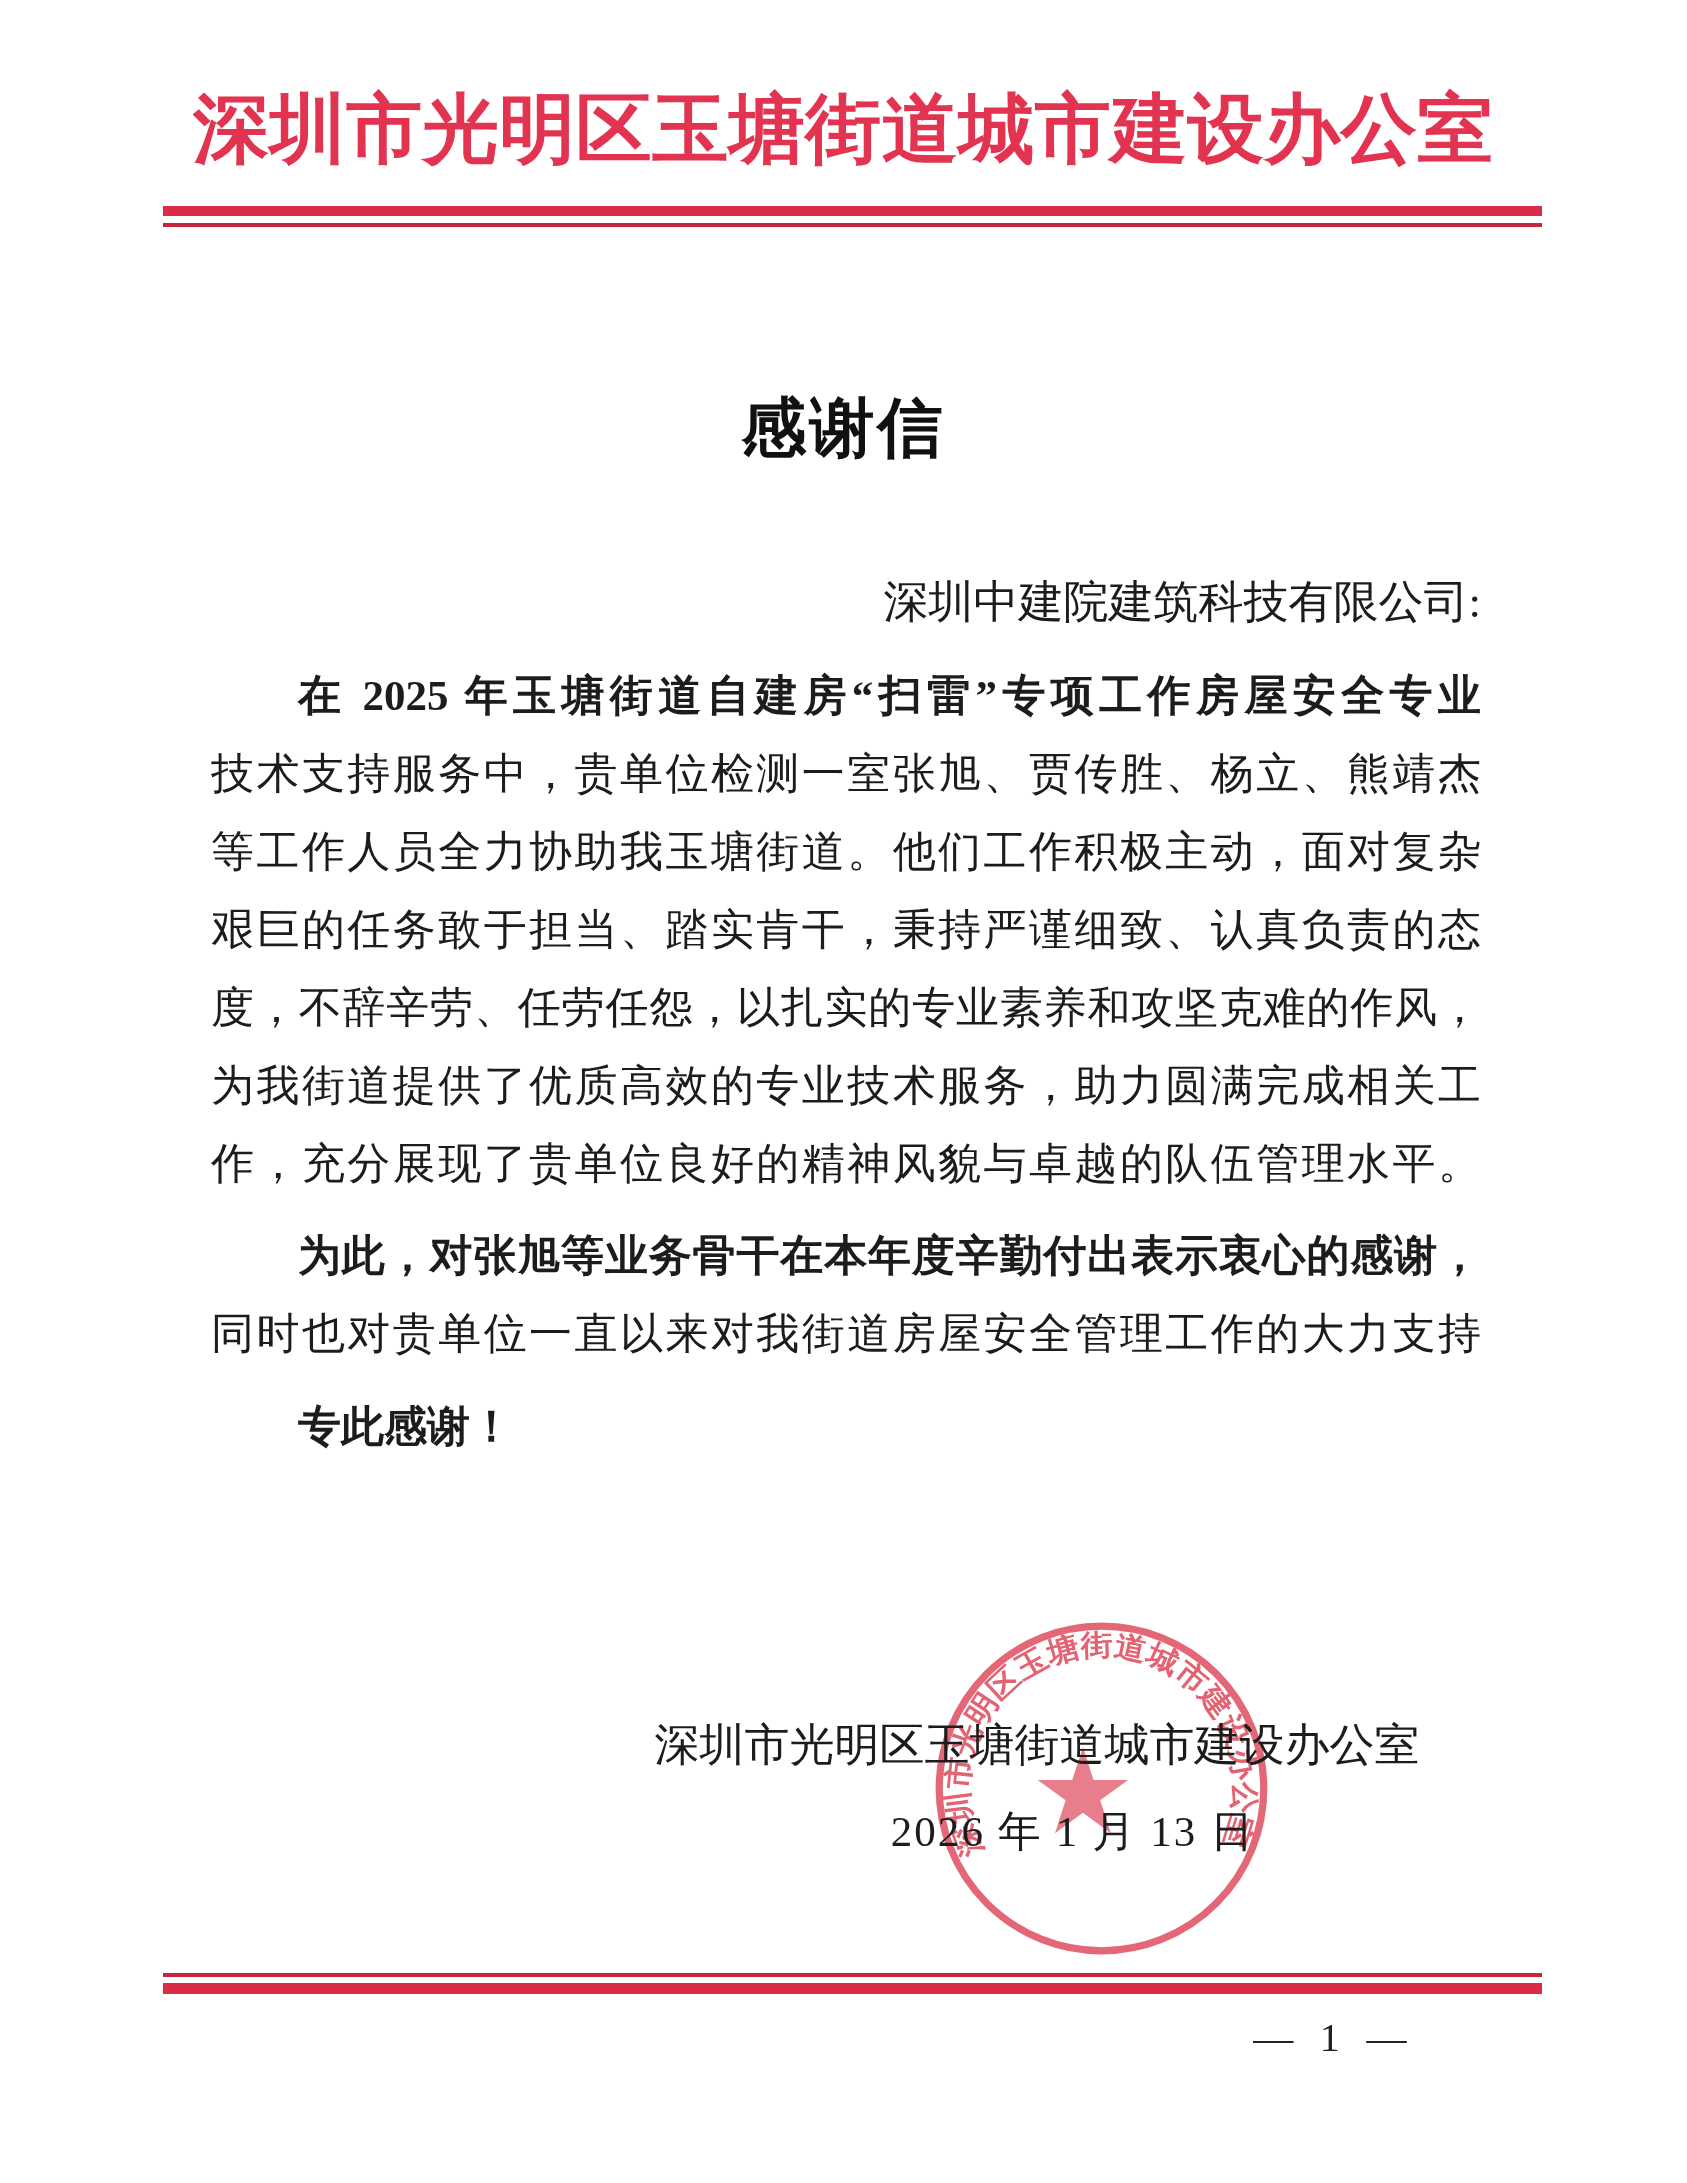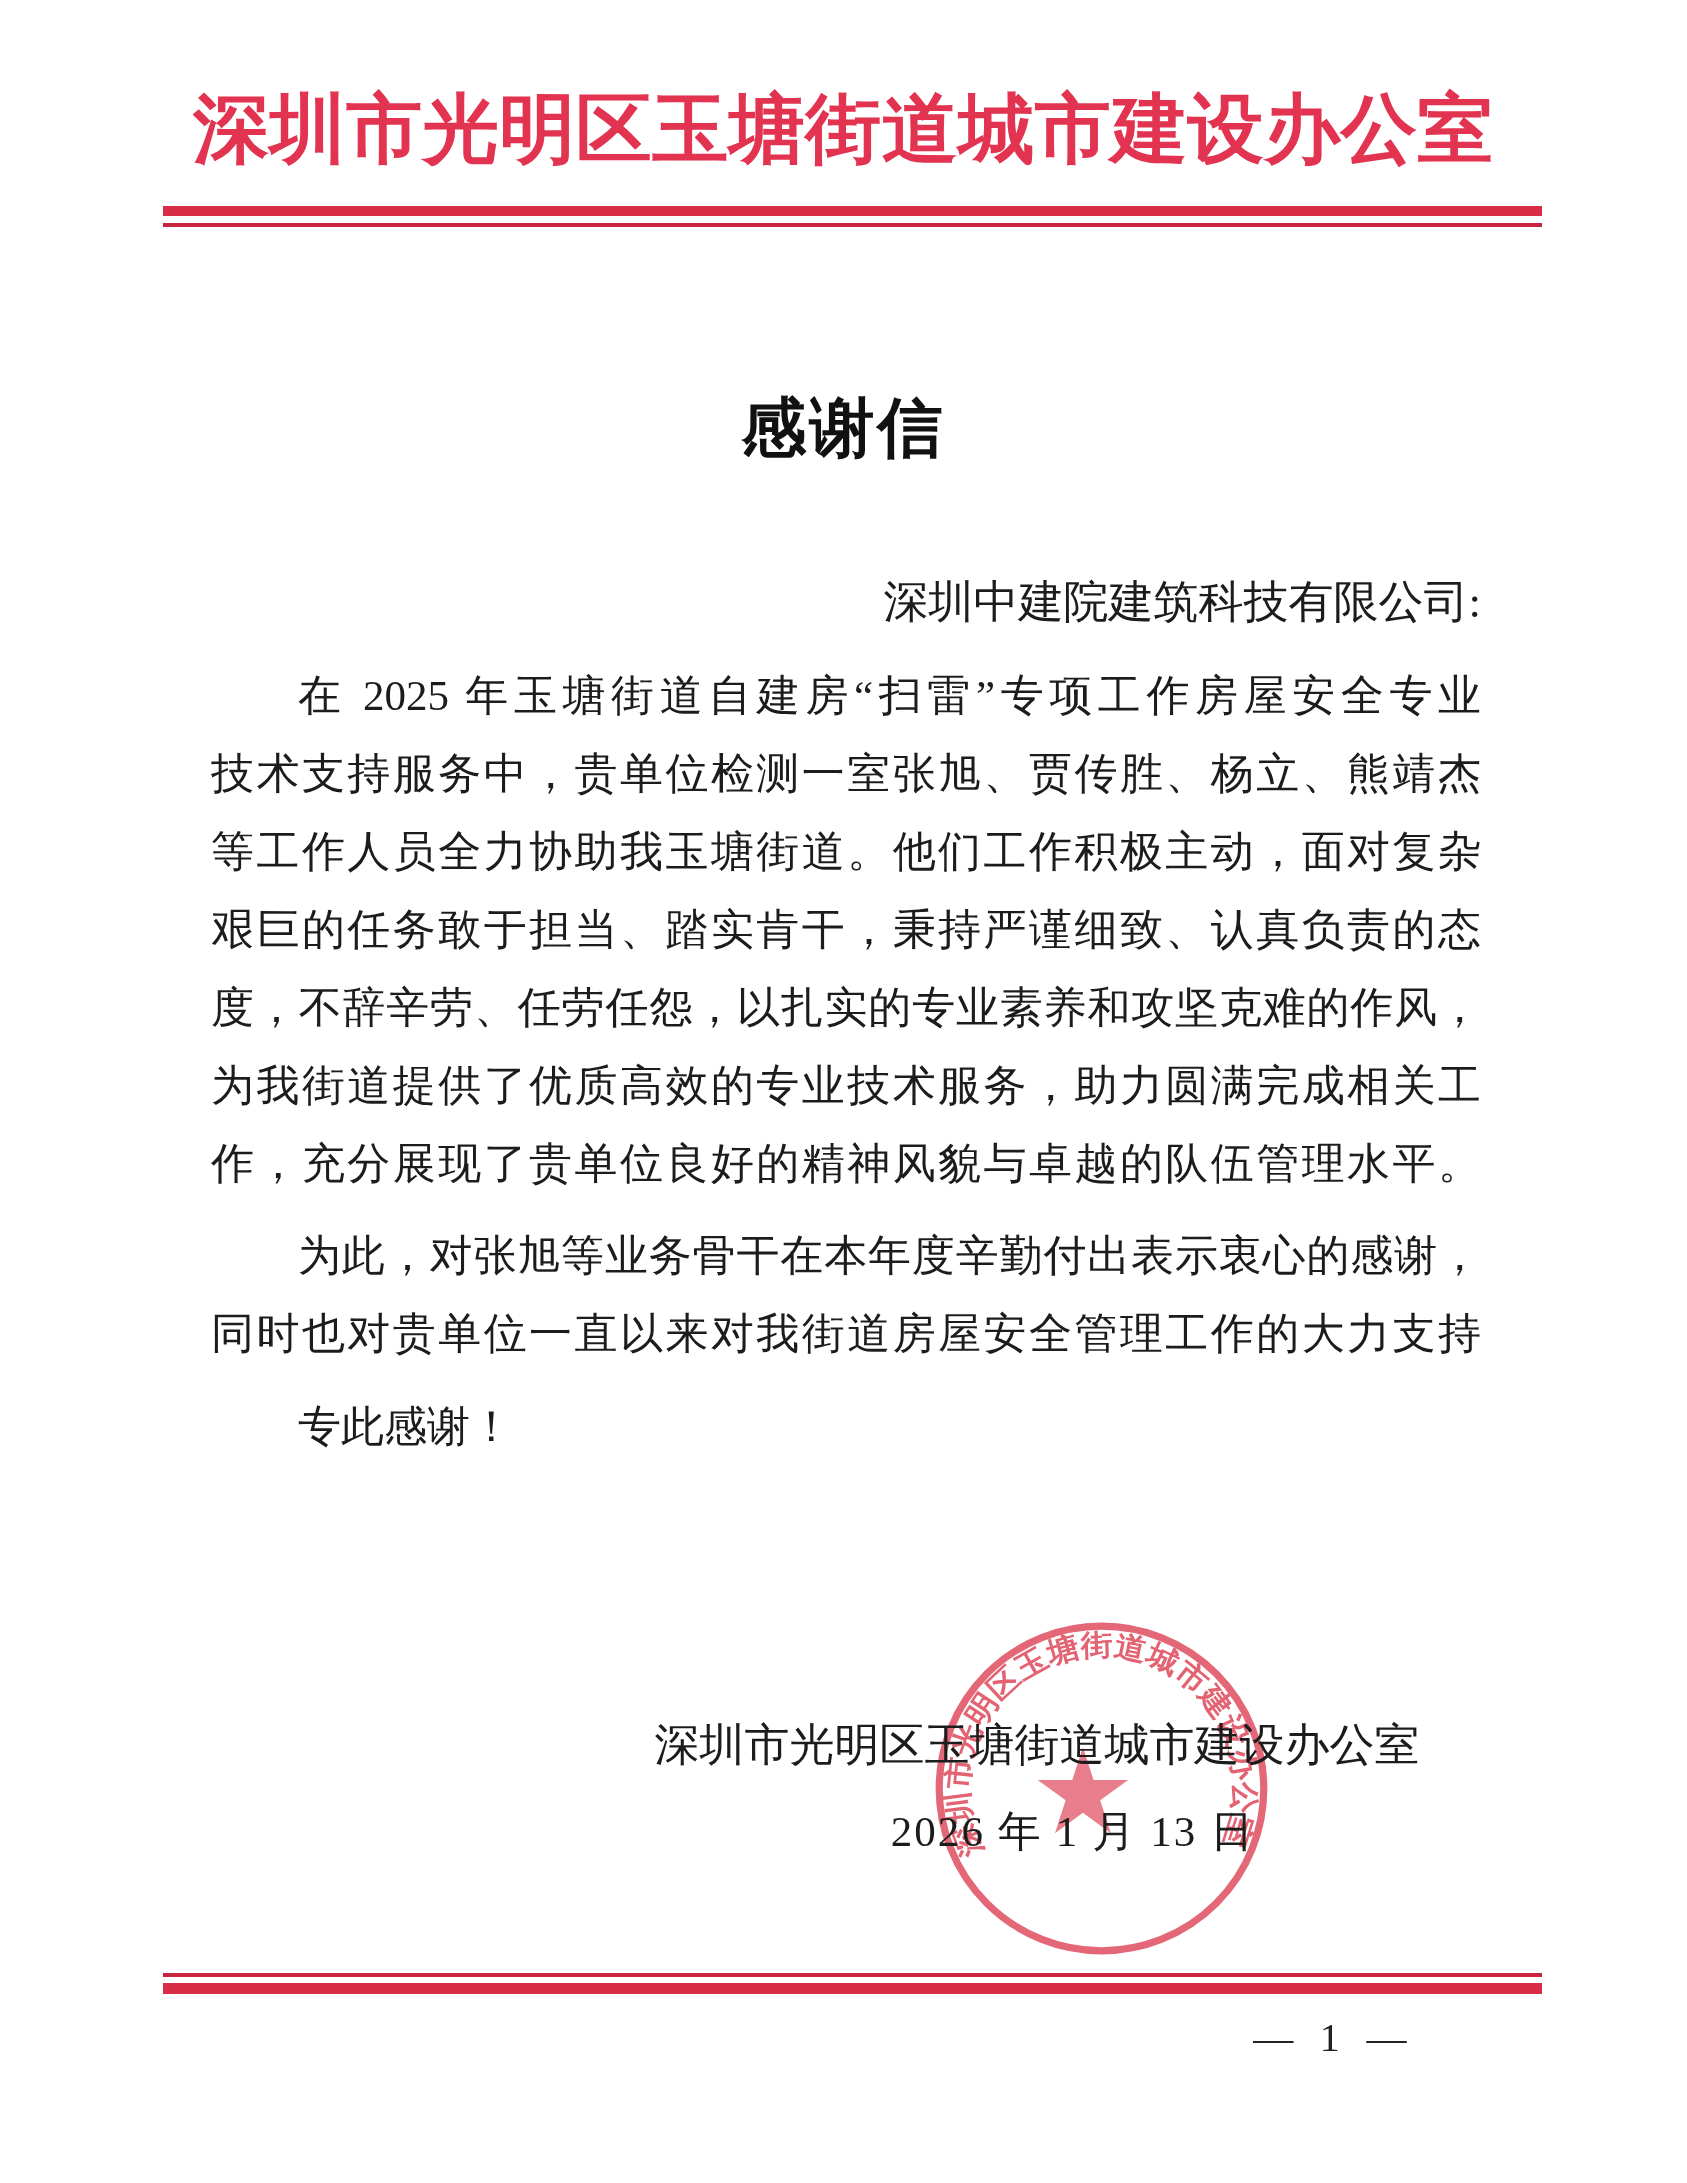--- a/index.html
+++ b/index.html
@@ -45,21 +45,21 @@
     line-height:78px;
     margin-bottom:15.5px;
     text-align:right;
   }
   .line{
     line-height:78px;
     white-space:normal;
   }
   .j{ text-align:justify; text-align-last:justify; text-justify:inter-ideograph; }
   .plain{ text-align:left; text-align-last:left; }
-  .ind{ text-indent:87px; }
+  .ind{ text-indent:87px;font-weight:bold; }
   .pgap{ margin-top:14.5px; }
   
   .sig-office{
     position:absolute;top:1721px;left:1037px;transform:translateX(-50%);
     font-size:45px;line-height:1.1;white-space:nowrap;
     z-index:3;
   }
   .sig-date{
     position:absolute;top:1808px;left:1049px;transform:translateX(-50%);
     font-size:43px;line-height:1.1;white-space:nowrap;

